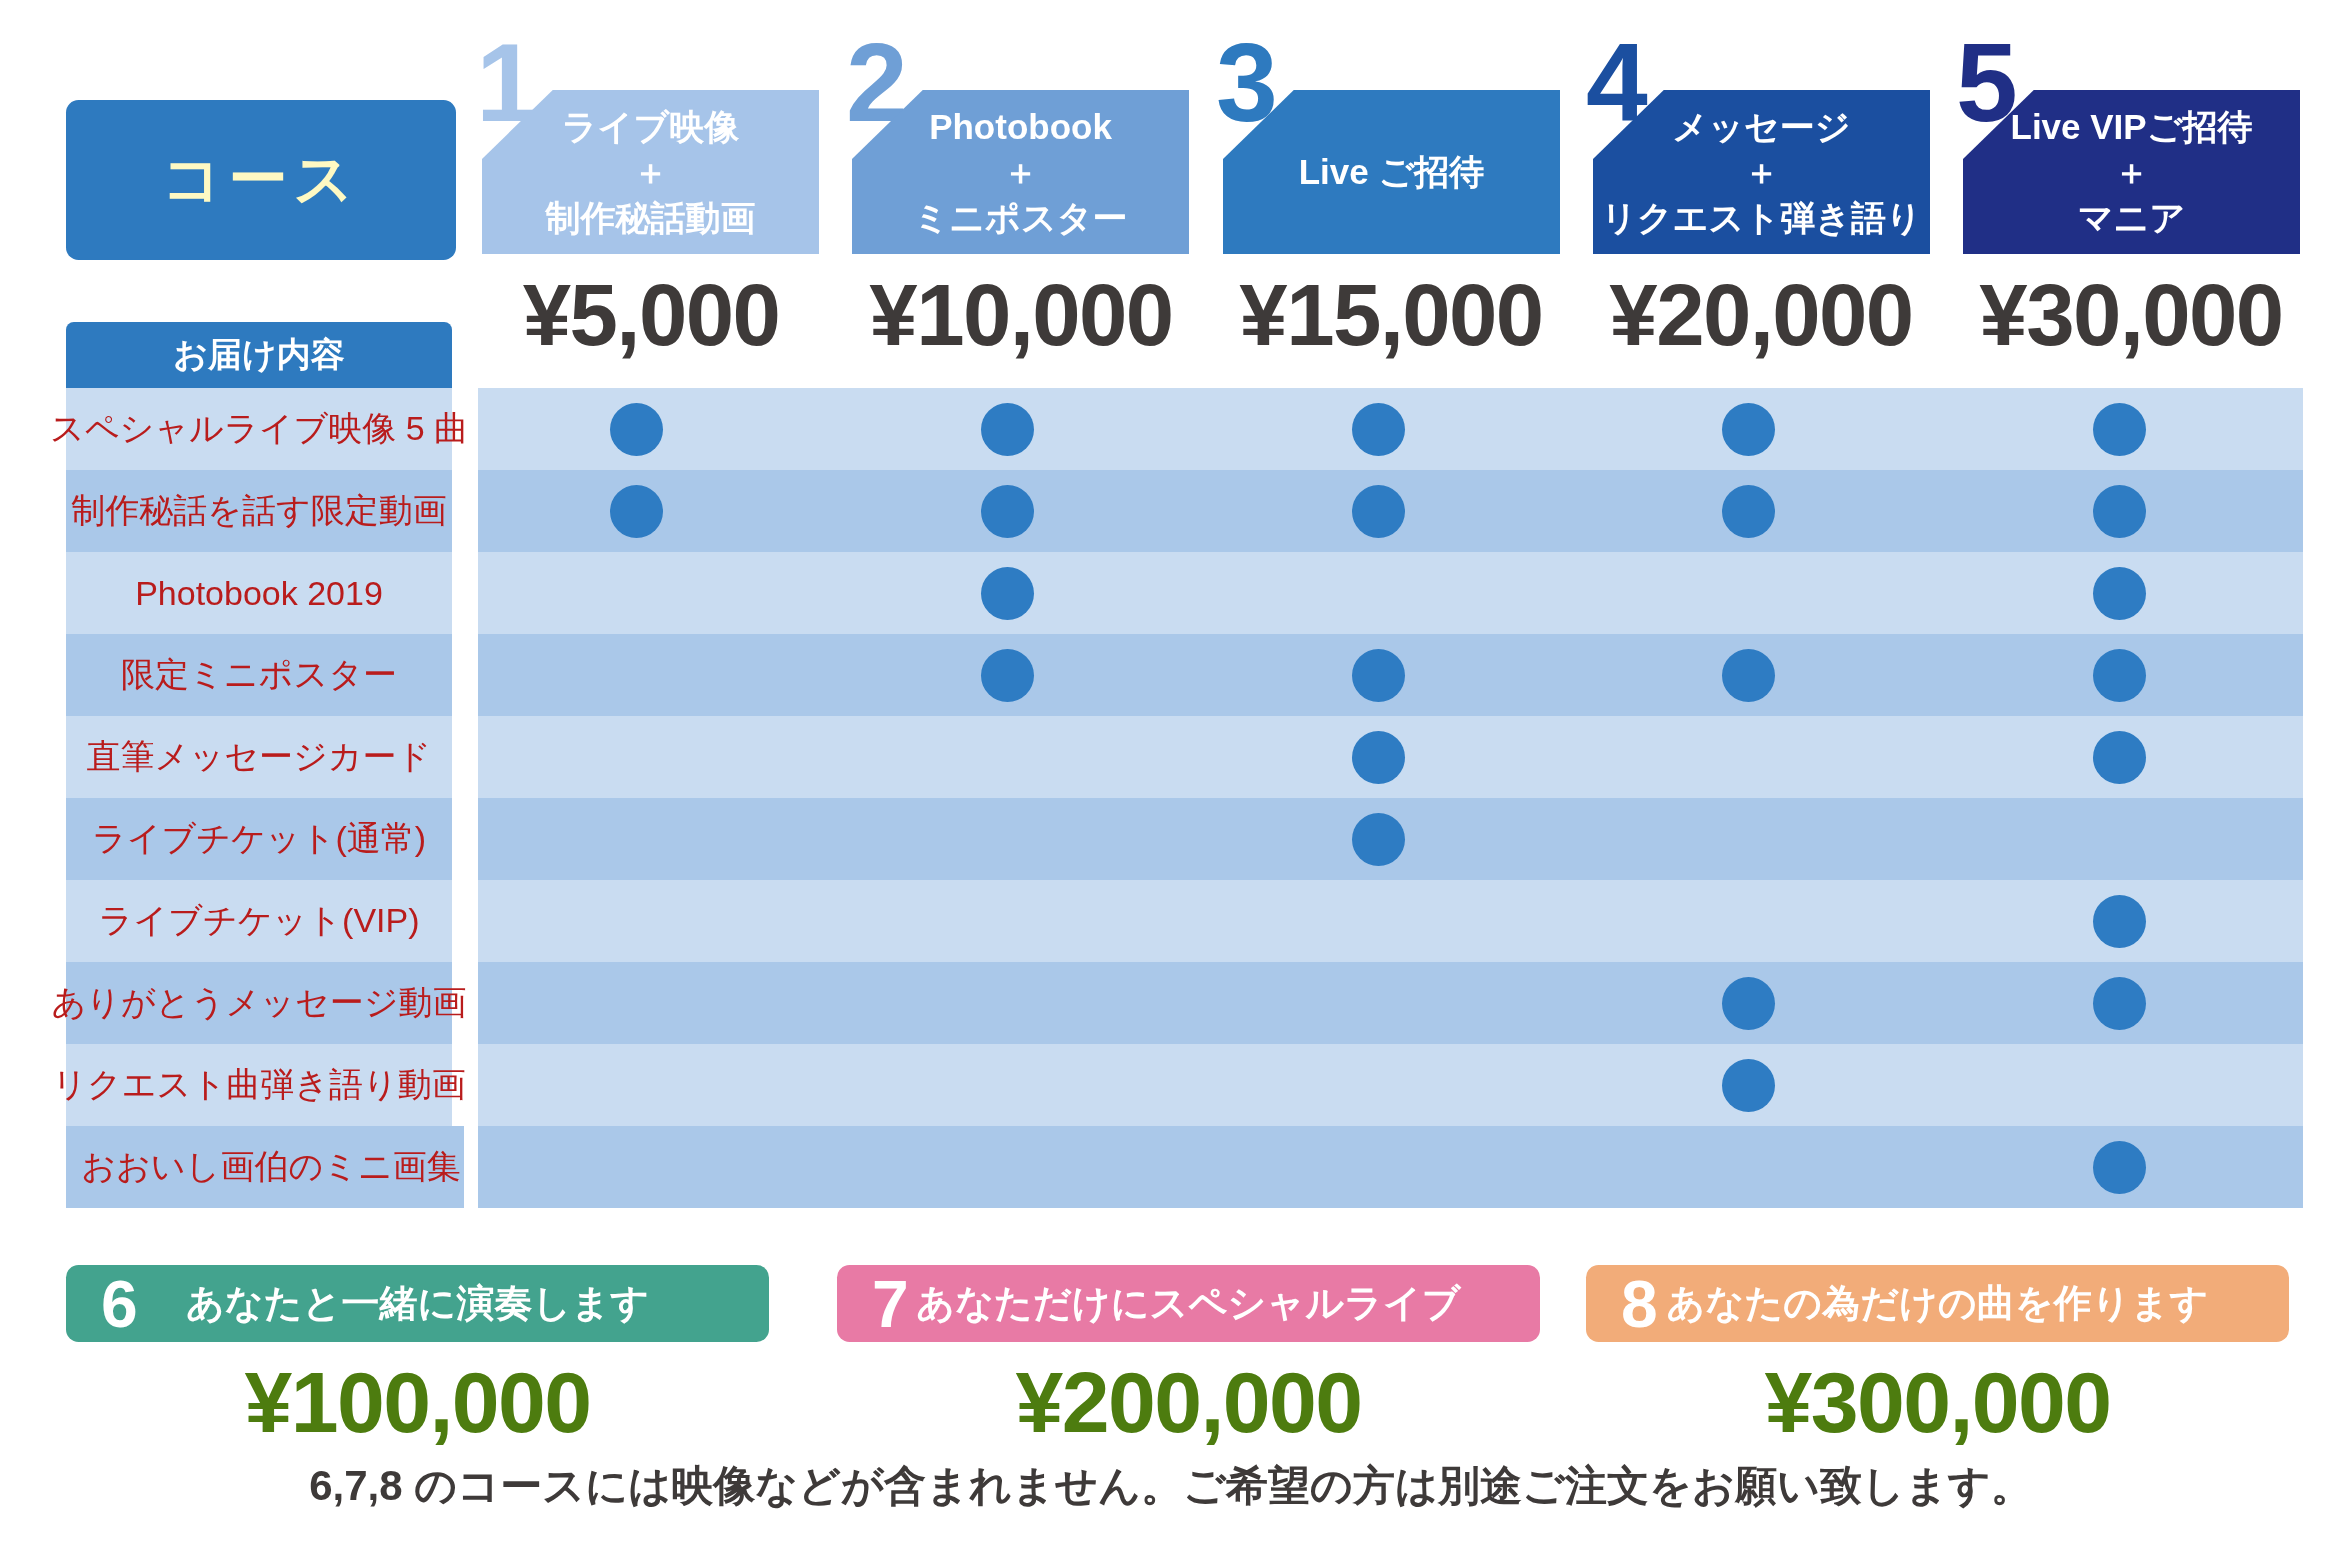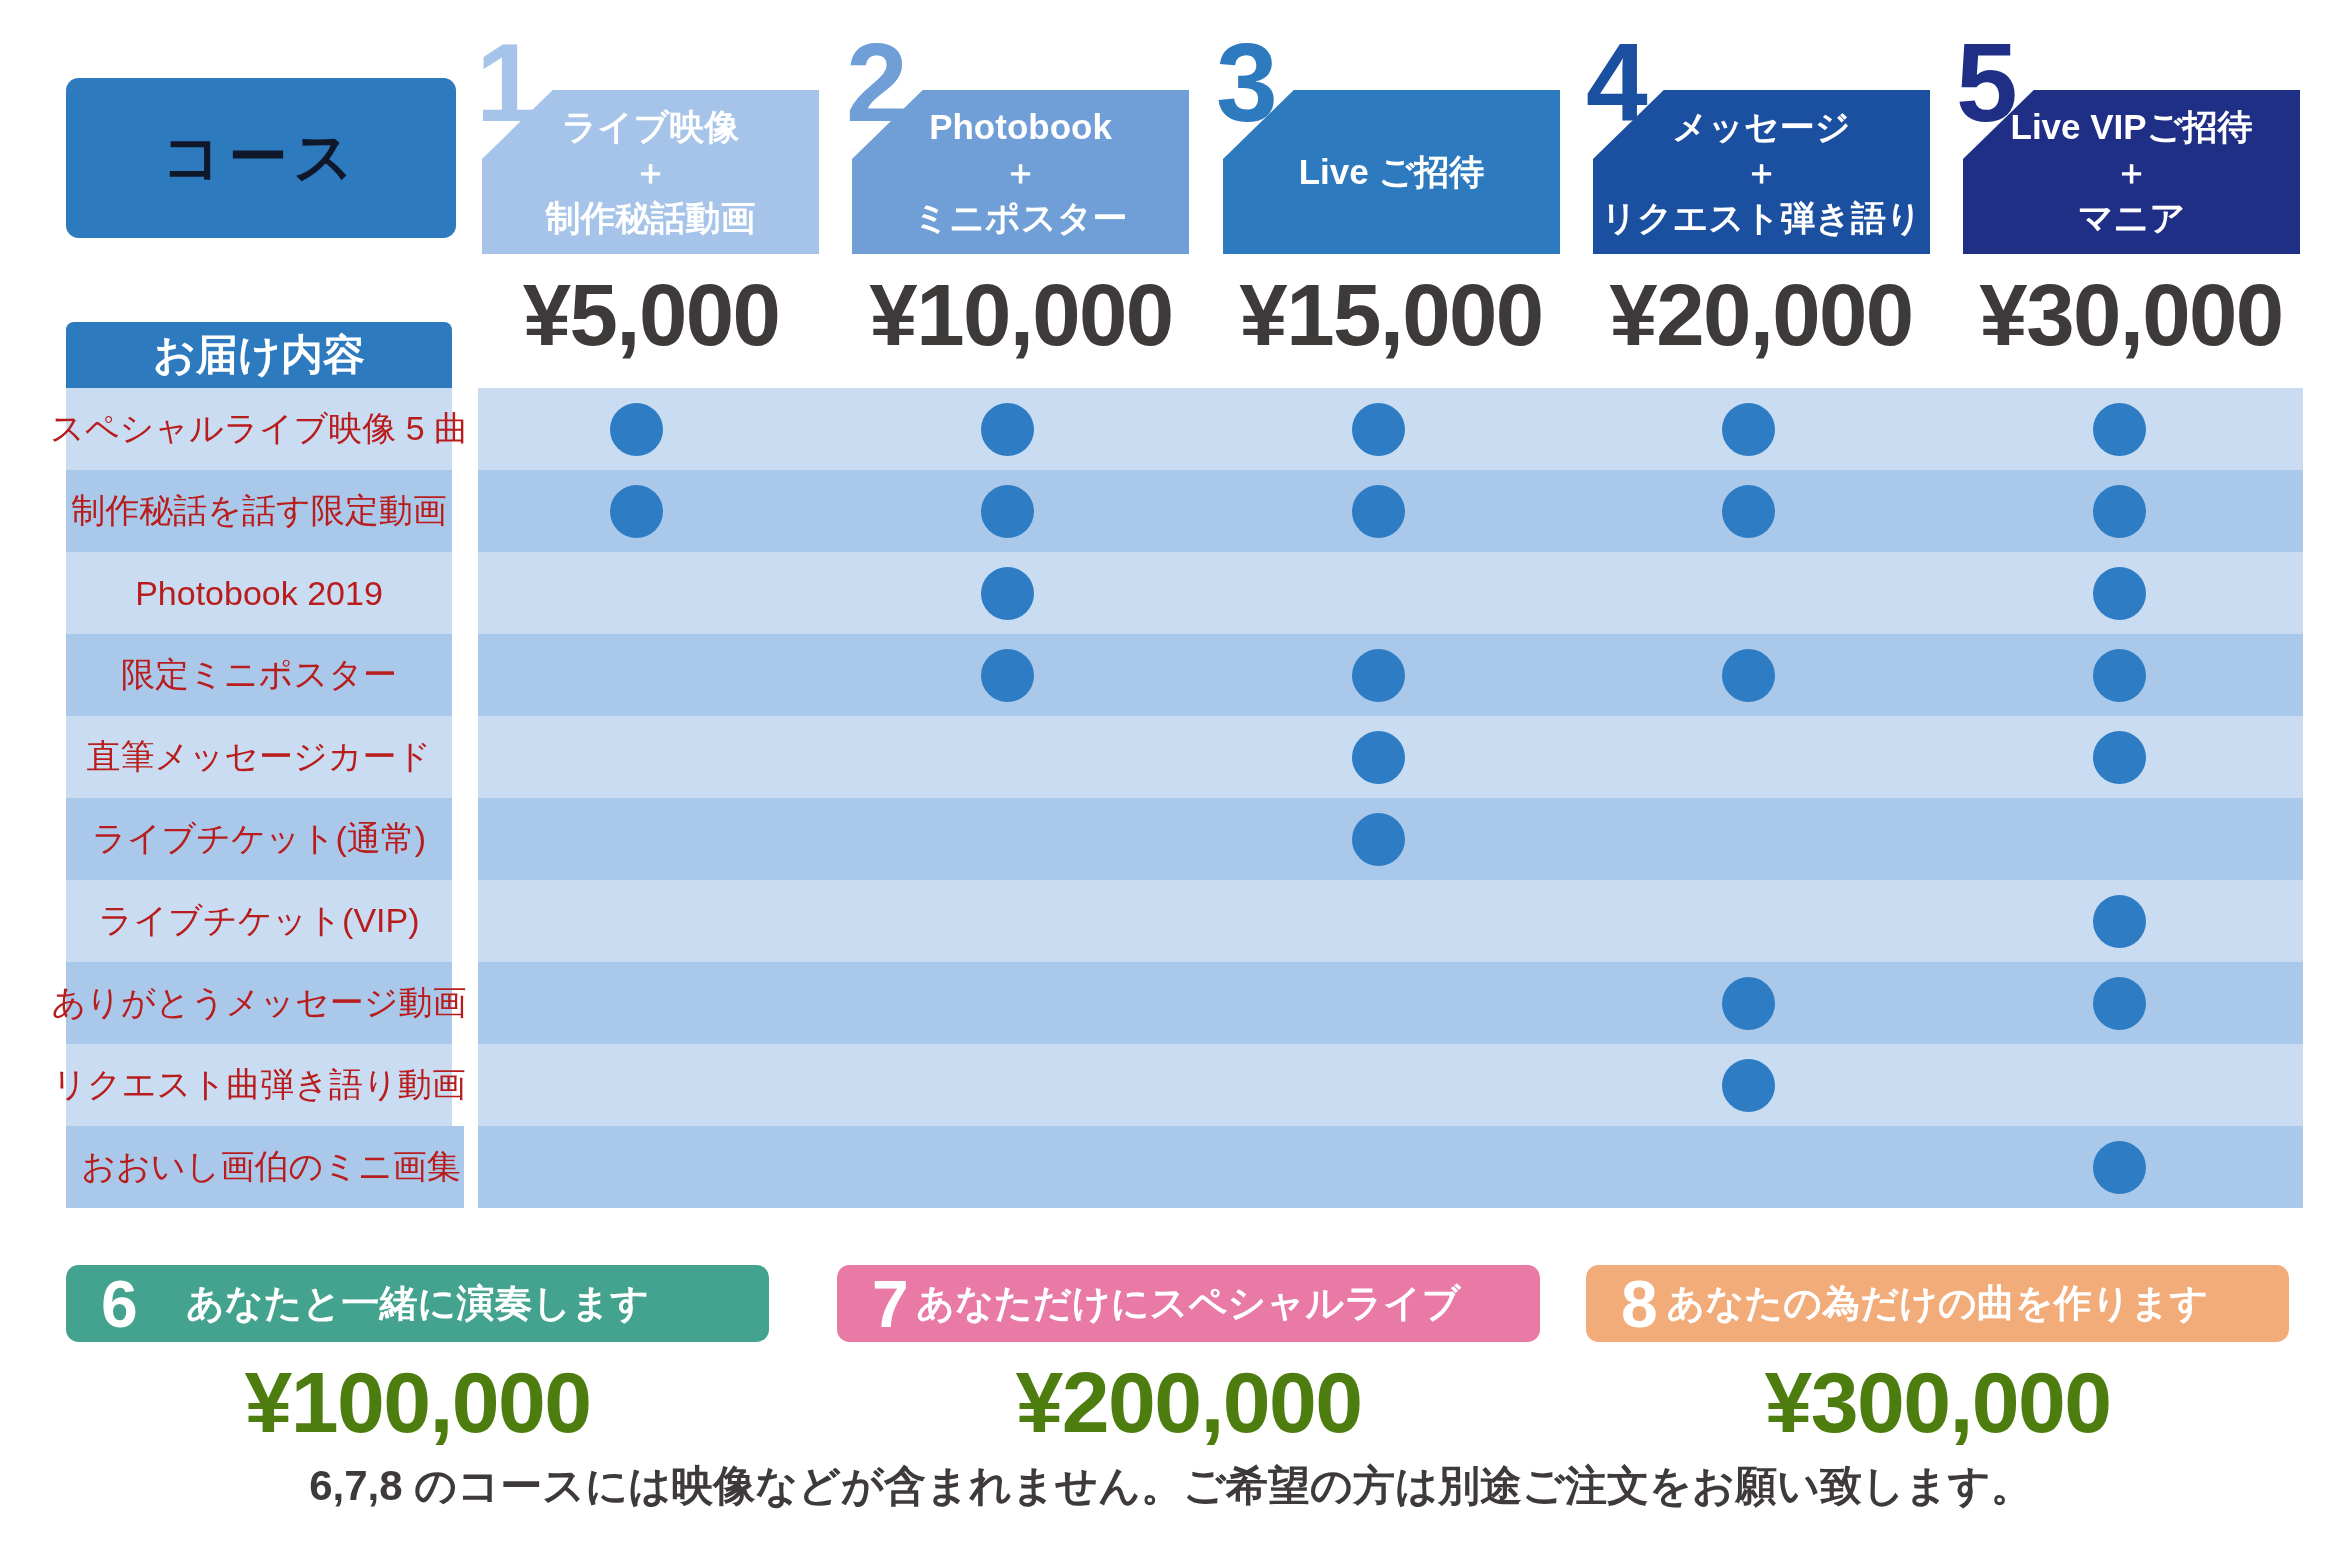--- a/index.html
+++ b/index.html
@@ -1,31 +1,31 @@
 <!DOCTYPE html>
 <html style="font-size:12.5px"><head>
 <meta charset="utf-8">
 <style>
   html,body{margin:0;padding:0;background:#ffffff;}
   body{font-family:"Liberation Sans","DejaVu Sans",sans-serif;}
   .page{position:relative;width:2342px;height:1561px;background:#ffffff;overflow:hidden;color:#3e3a39;}
 
-  .course-box{position:absolute;left:66px;top:78px;width:390px;height:160px;border-radius:12.5px;
-    display:flex;align-items:center;justify-content:center;color:#0f172a;font-size:59px;font-weight:700;letter-spacing:6.2px;}
+  .course-box{position:absolute;left:66px;top:100px;width:390px;height:160px;border-radius:12.5px;
+    display:flex;align-items:center;justify-content:center;color:#fef9c3;font-size:59px;font-weight:700;letter-spacing:6.2px;}
 
   .col-number{position:absolute;top:28px;font-size:111px;font-weight:700;line-height:1;}
   .col-box{position:absolute;top:90px;width:337px;height:164px;display:flex;flex-direction:column;
     align-items:center;justify-content:center;color:#ffffff;font-size:35px;font-weight:700;line-height:1.3;
     text-align:center;clip-path:polygon(21% 0,100% 0,100% 100%,0 100%,0 42%);}
   .col-line{white-space:nowrap;}
   .col-price{position:absolute;top:265px;width:406px;text-align:center;font-size:87px;font-weight:700;
     color:#3e3a39;letter-spacing:-1.6px;white-space:nowrap;}
 
   .delivery-box{position:absolute;left:66px;top:322px;width:386px;height:66px;border-radius:7.8px 7.8px 0 0;
-    display:flex;align-items:center;justify-content:center;color:#ffffff;font-size:42px;font-weight:700;}
+    display:flex;align-items:center;justify-content:center;color:#ffffff;font-size:34px;font-weight:700;}
 
   .row-label{position:absolute;left:66px;width:386px;height:82px;display:flex;align-items:center;
     justify-content:center;font-size:34px;color:#b91c1c;white-space:nowrap;}
   .matrix-band{position:absolute;left:478px;width:1825px;height:82px;}
   .dot{position:absolute;top:50%;width:53px;height:53px;margin-top:-26.5px;border-radius:50%;}
 
   .premium-box{position:absolute;top:1265px;width:703px;height:77px;border-radius:12.5px;color:#ffffff;}
   .premium-number{position:absolute;left:35px;top:50%;transform:translateY(-50%);font-size:66px;font-weight:700;line-height:1;}
   .premium-label{position:absolute;inset:0;display:flex;align-items:center;justify-content:center;
     font-size:38px;font-weight:700;white-space:nowrap;}

